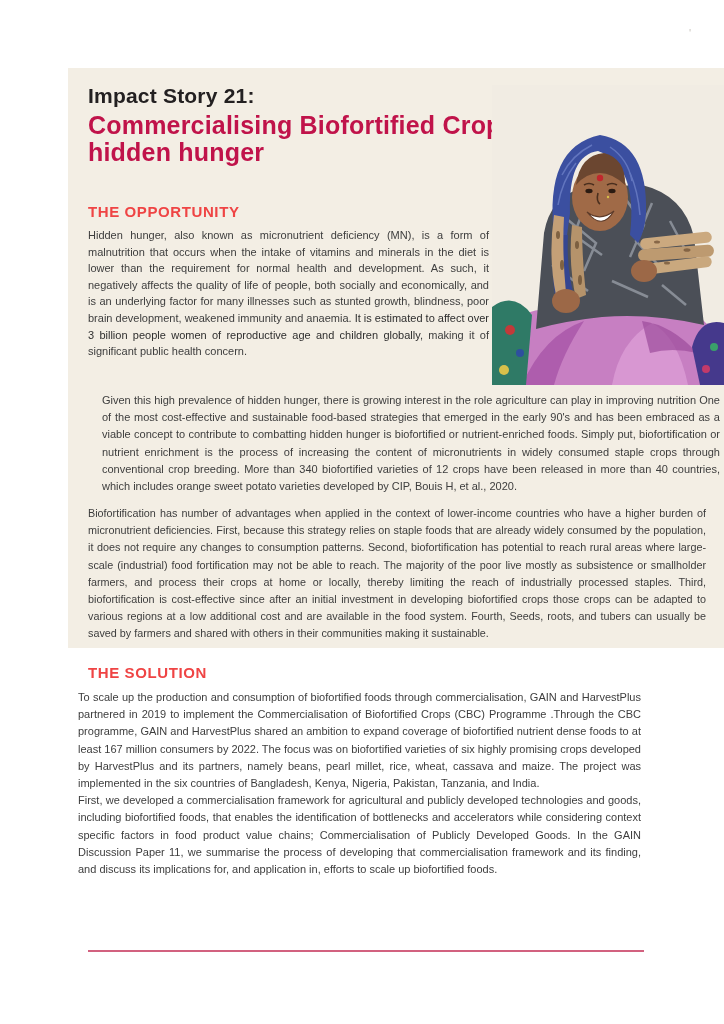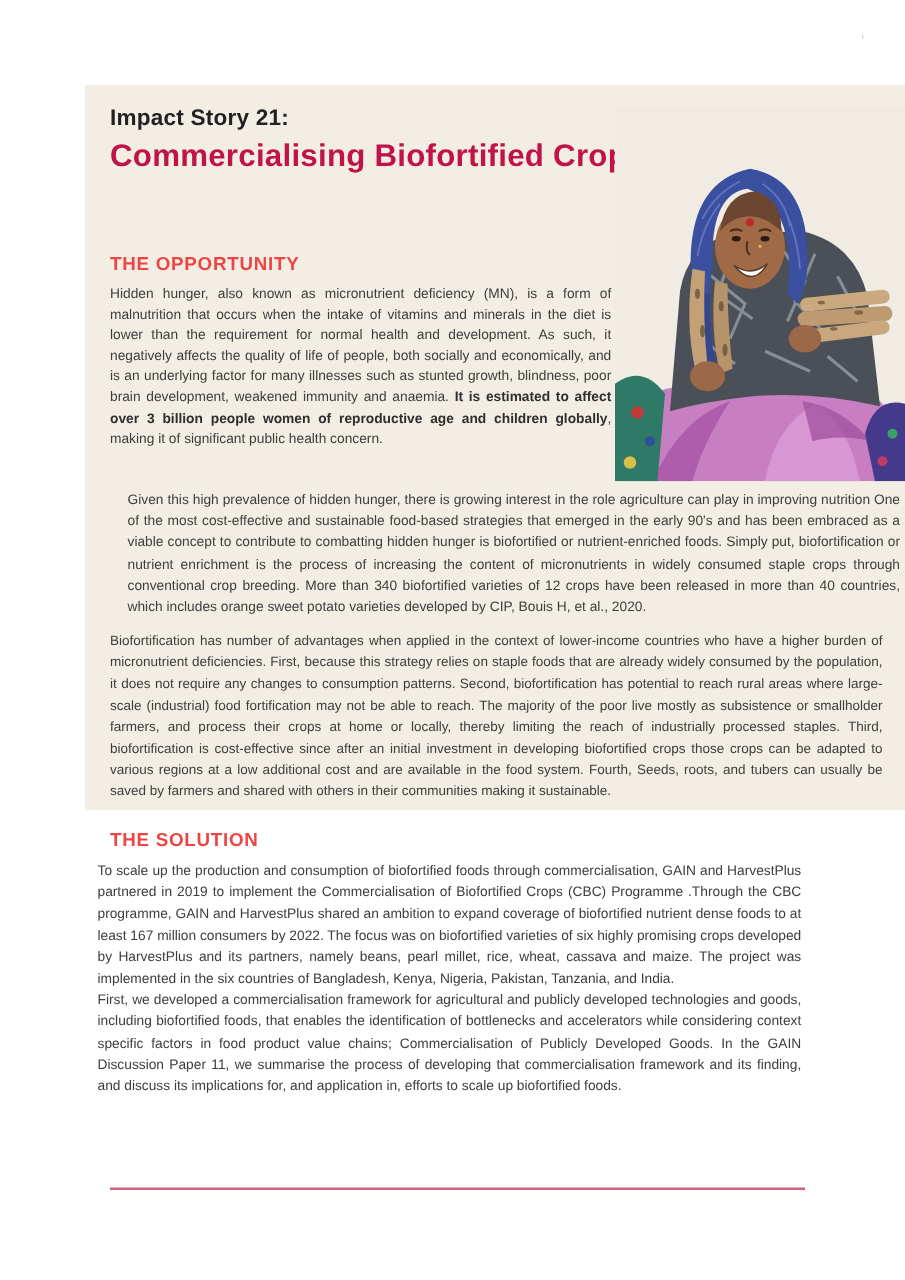--- a/index.html
+++ b/index.html
@@ -24,21 +24,21 @@
     left: 68px;
     top: 68px;
     right: 0;
     height: 580px;
     background: #f3eee4;
   }
   .kicker {
     position: absolute;
     left: 88px;
     top: 84px;
-    font-size: 18px;
+    font-size: 21px;
     font-weight: 700;
     color: #232021;
     letter-spacing: 0.2px;
   }
   .red-title {
     position: absolute;
     left: 88px;
     top: 112px;
     font-size: 25px;
     font-weight: 700;
@@ -59,21 +59,21 @@
     color: #3d3d3d;
     text-align: justify;
   }
   .opp-body {
     position: absolute;
     left: 88px;
     top: 227px;
     width: 401px;
     line-height: 16.6px;
   }
-  .opp-body .bold-claim { font-weight: 700; color: #2e2e2e; }
+  .opp-body .bold-claim { font-weight: 400; color: #2e2e2e; }
   .photo {
     position: absolute;
     left: 492px;
     top: 85px;
     width: 232px;
     height: 300px;
   }
   .para-prevalence { position: absolute; left: 102px; top: 392px; width: 618px; }
   .para-advantages { position: absolute; left: 88px; top: 505px; width: 618px; font-size: 10.8px; }
   .solution-heading { position: absolute; left: 88px; top: 664px; }
@@ -99,20 +99,21 @@
 <div class="page">
 
   <span class="artifact-mark">'</span>
 
   <div class="hero"></div>
 
   <div class="kicker">Impact Story 21:</div>
 
   <div class="red-title">
     <div>Commercialising Biofortified Crops –</div>
+    <div>hidden hunger</div>
   </div>
 
   <div class="section-heading opp-heading">THE OPPORTUNITY</div>
 
   <div class="body-text opp-body">
     <span>Hidden hunger, also known as micronutrient deficiency (MN), is a form of malnutrition that occurs when the intake of vitamins and minerals in the diet is lower than the requirement for normal health and development. As such, it negatively affects the quality of life of people, both socially and economically, and is an underlying factor for many illnesses such as stunted growth, blindness, poor brain development, weakened immunity and anaemia. </span><span class="bold-claim">It is estimated to affect over 3 billion people women of reproductive age and children globally</span><span>, making it of significant public health concern.</span>
   </div>
 
   <div class="photo">
     <svg width="232" height="300" viewBox="0 0 232 300">

